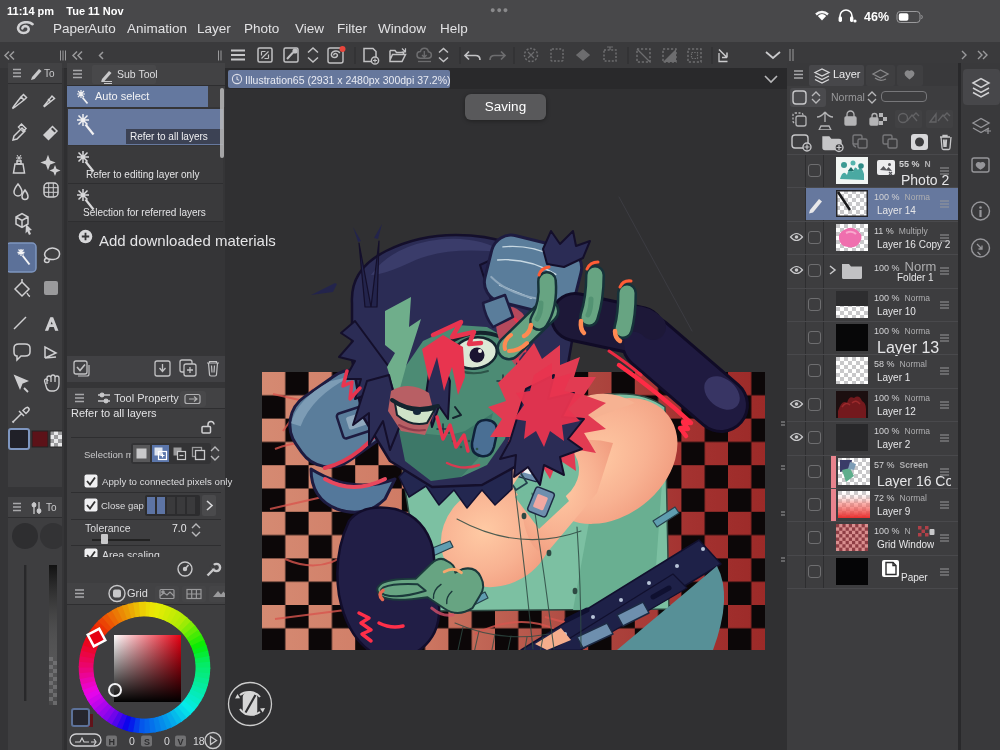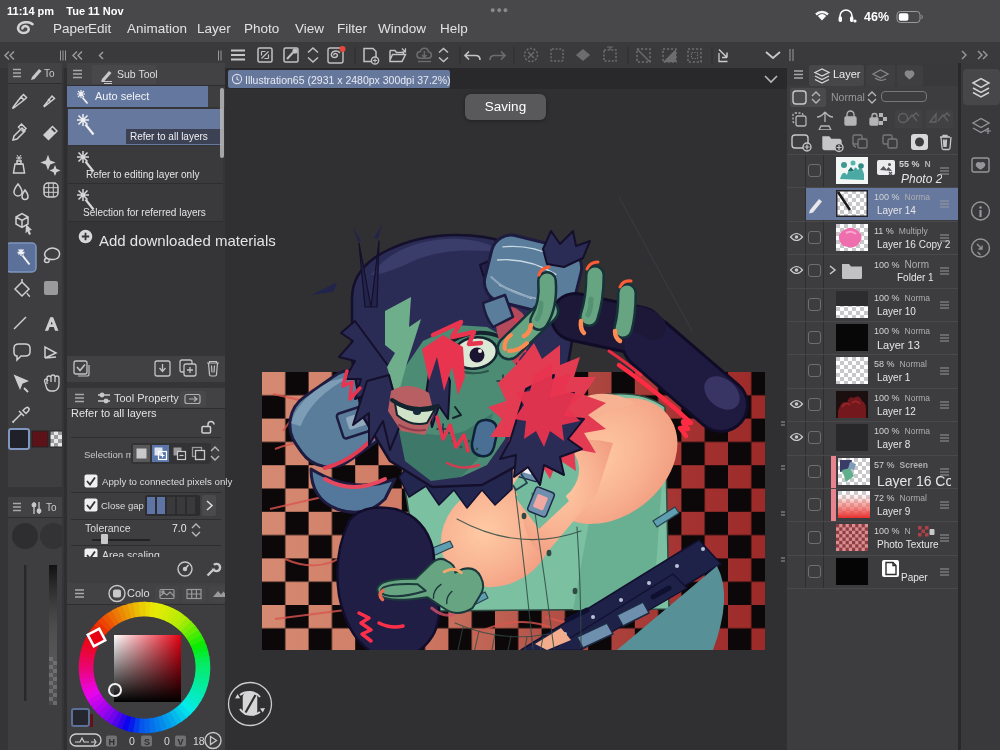--- a/index.html
+++ b/index.html
@@ -33,21 +33,21 @@
       <rect x="86.8" y="7.2" width="9.6" height="7.6" rx="1.8" fill="#fff"></rect>
       <path d="M109.3 9 a2.6 2.6 0 0 1 0 4" stroke="#9a9a9c" stroke-width="1" fill="none"></path>
     </g>
 </svg>
 
 <svg class="abs" style="left:16px;top:21px;" width="20" height="17" viewBox="0 0 20 17">
   <path d="M16.5 3.2 C14 0.8 8.5 0.6 5.2 2.4 C1.8 4.2 1.2 8.2 3.4 10.4 C5.6 12.6 9.8 12.4 11.6 10.6 C13.4 8.8 12.8 6.2 10.8 5.4 C8.8 4.6 6.6 5.6 6.4 7.4" fill="none" stroke="#d2d2d4" stroke-width="2.6" stroke-linecap="round"></path>
 </svg>
 <div class="txt abs" style="top:21px;left:0;width:1000px;font-size:13.5px;">
   <span class="abs" style="left:53px;">Paper</span>
-  <span class="abs" style="left:88px;">Edit</span>
+  <span class="abs" style="left:88px;">Auto</span>
   <span class="abs" style="left:127px;">Animation</span>
   <span class="abs" style="left:197px;">Layer</span>
   <span class="abs" style="left:244px;">Photo</span>
   <span class="abs" style="left:295px;">View</span>
   <span class="abs" style="left:337px;">Filter</span>
   <span class="abs" style="left:378px;">Window</span>
   <span class="abs" style="left:440px;">Help</span>
 </div>
 
 <div class="abs" style="left:0;top:42px;width:1000px;height:26px;background:#3a3a3c;border-bottom:1px solid #2c2c2e;"></div>
@@ -721,21 +721,21 @@
       <circle cx="96" cy="9" r="1.2" fill="#9a9a9c"></circle>
       <path d="M93 13 l4 -3 3 2 3 -3 4 4"></path>
     <rect x="115" y="3" width="24" height="16" rx="2" fill="#454547" stroke="none"></rect>
       <rect x="120" y="6.5" width="14" height="9"></rect>
       <path d="M124.7 6.5 v9 M129.4 6.5 v9 M120 11 h14"></path>
     <rect x="142" y="3" width="24" height="16" rx="2" fill="#454547" stroke="none"></rect>
       <path d="M146 14 l5 -6 3 3.5 2.5 -3 4 5.5 z" fill="#9a9a9c" stroke="none"></path>
   </g>
 </svg>
 <div class="abs" style="left:63px;top:587px;font-size:11px;color:#dedee0;">&nbsp;</div>
-<div class="abs" style="left:127px;top:586.5px;font-size:11px;color:#dedee0;width:26px;overflow:hidden;white-space:nowrap;">Colo</div>
+<div class="abs" style="left:127px;top:586.5px;font-size:11px;color:#dedee0;width:26px;overflow:hidden;white-space:nowrap;">Grid</div>
 <svg class="abs" style="left:78px;top:601px;" width="133" height="133" viewBox="0 0 133 133">
   <defs>
     <mask id="ringM">
         <circle cx="66.5" cy="66.5" r="65.5" fill="#fff"></circle>
         <circle cx="66.5" cy="66.5" r="51" fill="#000"></circle>
       </mask>
   </defs>
   <path d="M66.50 8.25 A58.25 58.25 0 0 1 72.79 8.59" stroke="#ebda05" stroke-width="15" fill="none"></path>
   <path d="M71.58 8.47 A58.25 58.25 0 0 1 77.81 9.36" stroke="#ebe505" stroke-width="15" fill="none"></path>
   <path d="M76.62 9.13 A58.25 58.25 0 0 1 82.75 10.56" stroke="#e6eb05" stroke-width="15" fill="none"></path>
@@ -937,21 +937,21 @@
     <circle cx="25" cy="9" r="2.8" fill="#2e8a85"></circle>
     <path d="M12 14 l3 -4 3 4 z" fill="#1d6a66"></path>
   </svg>
 <svg class="abs" style="left:876px;top:159px;" width="20" height="17" viewBox="0 0 20 17">
     <rect x="1" y="1" width="18" height="15" rx="2" fill="#ececee"></rect>
     <path d="M4 11 l3.5 -4 3 3.5 2 -2.5 3.5 4 z" fill="#55555a"></path>
     <circle cx="13.5" cy="5.5" r="1.5" fill="#55555a"></circle>
     <path d="M13 13 l3 3 m0 -3 l-3 3" stroke="#55555a" stroke-width="1.2"></path>
   </svg>
 <div class="abs" style="left:899px;top:159px;font-size:9px;color:#d2d2d4;white-space:nowrap;font-weight:bold;">55 %&nbsp; <span style="font-size:8.5px;color:#aeaeb0;">N</span></div>
-<div class="abs" style="left:901px;top:172px;font-size:12px;color:#e6e6e8;white-space:nowrap;max-width:74px;overflow:hidden;font-style:italic;">Photo 2</div>
+<div class="abs" style="left:901px;top:172px;font-size:14px;color:#e6e6e8;white-space:nowrap;max-width:74px;overflow:hidden;">Photo 2</div>
 <svg class="abs" style="left:939px;top:166px;" width="11" height="10" viewBox="0 0 11 10">
     <path d="M1 2 h9 M1 5 h9 M1 8 h9" stroke="#98989a" stroke-width="1.2"></path>
   </svg>
 <div class="abs" style="left:787px;top:187px;width:171px;height:1px;background:#49494c;"></div>
 <div class="abs" style="left:806px;top:188px;width:152px;height:32px;background:#66789e;"></div>
 <svg class="abs" style="left:807px;top:194px;" width="18" height="20" viewBox="0 0 18 20">
     <path d="M3 16 l9 -11 3 2.5 -9 11 -4 1 z" fill="#e8e8ea"></path>
   </svg>
 <svg class="abs" style="left:836px;top:190px;" width="32" height="27" viewBox="0 0 32 27">
     <rect width="32" height="27" fill="#fff"></rect>
@@ -1040,21 +1040,21 @@
     <path d="M1.5 6 q6 -7 12 0 q-6 7 -12 0 z" fill="none" stroke="#c8c8ca" stroke-width="1.2"></path>
     <circle cx="7.5" cy="6" r="1.8" fill="#c8c8ca"></circle>
   </svg>
 <div class="abs" style="left:808px;top:264px;width:11px;height:11px;border:1.3px solid #6e6e70;border-radius:3px;"></div>
 <svg class="abs" style="left:827px;top:264px;" width="10" height="12" viewBox="0 0 10 12">
     <path d="M3 2 l5 4 -5 4" stroke="#c8c8ca" stroke-width="1.5" fill="none"></path>
   </svg>
 <svg class="abs" style="left:840px;top:260px;" width="24" height="20" viewBox="0 0 24 20">
     <path d="M2 4 h7 l2 2.5 h11 v11 q0 1.5 -1.5 1.5 h-17 q-1.5 0 -1.5 -1.5 z" fill="#c2c2c4"></path>
   </svg>
-<div class="abs" style="left:874px;top:259px;font-size:9px;color:#d2d2d4;white-space:nowrap;">100 %&nbsp; <span style="font-size:10px;color:#aeaeb0;">Norm</span></div>
+<div class="abs" style="left:874px;top:259px;font-size:9px;color:#d2d2d4;white-space:nowrap;">100 %&nbsp; <span style="font-size:13px;color:#aeaeb0;">Norm</span></div>
 <div class="abs" style="left:897px;top:272px;font-size:10px;color:#e6e6e8;white-space:nowrap;max-width:74px;overflow:hidden;">Folder 1</div>
 <svg class="abs" style="left:939px;top:266px;" width="11" height="10" viewBox="0 0 11 10">
     <path d="M1 2 h9 M1 5 h9 M1 8 h9" stroke="#98989a" stroke-width="1.2"></path>
   </svg>
 <div class="abs" style="left:787px;top:288px;width:171px;height:1px;background:#49494c;"></div>
 <div class="abs" style="left:808px;top:298px;width:11px;height:11px;border:1.3px solid #6e6e70;border-radius:3px;"></div>
 <svg class="abs" style="left:836px;top:291px;" width="32" height="27" viewBox="0 0 32 27">
     <rect width="32" height="27" fill="#fff"></rect>
     <rect x="0" y="0" width="4" height="4" fill="#c8c8ca"></rect>
     <rect x="0" y="8" width="4" height="4" fill="#c8c8ca"></rect>
@@ -1090,21 +1090,21 @@
 <div class="abs" style="left:877px;top:306px;font-size:10px;color:#e6e6e8;white-space:nowrap;max-width:74px;overflow:hidden;">Layer 10</div>
 <svg class="abs" style="left:939px;top:300px;" width="11" height="10" viewBox="0 0 11 10">
     <path d="M1 2 h9 M1 5 h9 M1 8 h9" stroke="#98989a" stroke-width="1.2"></path>
   </svg>
 <div class="abs" style="left:787px;top:321px;width:171px;height:1px;background:#49494c;"></div>
 <div class="abs" style="left:808px;top:331px;width:11px;height:11px;border:1.3px solid #6e6e70;border-radius:3px;"></div>
 <svg class="abs" style="left:836px;top:324px;" width="32" height="27" viewBox="0 0 32 27">
     <rect width="32" height="27" fill="#070708"></rect>
   </svg>
 <div class="abs" style="left:874px;top:326px;font-size:9px;color:#d2d2d4;white-space:nowrap;">100 %&nbsp; <span style="font-size:8.5px;color:#aeaeb0;">Norma</span></div>
-<div class="abs" style="left:877px;top:339px;font-size:11px;color:#e6e6e8;white-space:nowrap;max-width:74px;overflow:hidden;">Layer 13</div>
+<div class="abs" style="left:877px;top:339px;font-size:16px;color:#e6e6e8;white-space:nowrap;max-width:74px;overflow:hidden;">Layer 13</div>
 <svg class="abs" style="left:939px;top:333px;" width="11" height="10" viewBox="0 0 11 10">
     <path d="M1 2 h9 M1 5 h9 M1 8 h9" stroke="#98989a" stroke-width="1.2"></path>
   </svg>
 <div class="abs" style="left:787px;top:354px;width:171px;height:1px;background:#49494c;"></div>
 <div class="abs" style="left:808px;top:364px;width:11px;height:11px;border:1.3px solid #6e6e70;border-radius:3px;"></div>
 <svg class="abs" style="left:836px;top:357px;" width="32" height="27" viewBox="0 0 32 27">
     <rect width="32" height="27" fill="#fff"></rect>
     <rect x="0" y="0" width="4" height="4" fill="#c8c8ca"></rect>
     <rect x="0" y="8" width="4" height="4" fill="#c8c8ca"></rect>
     <rect x="0" y="16" width="4" height="4" fill="#c8c8ca"></rect>
@@ -1158,21 +1158,21 @@
 <div class="abs" style="left:787px;top:421px;width:171px;height:1px;background:#49494c;"></div>
 <svg class="abs" style="left:789px;top:431px;" width="15" height="12" viewBox="0 0 15 12">
     <path d="M1.5 6 q6 -7 12 0 q-6 7 -12 0 z" fill="none" stroke="#c8c8ca" stroke-width="1.2"></path>
     <circle cx="7.5" cy="6" r="1.8" fill="#c8c8ca"></circle>
   </svg>
 <div class="abs" style="left:808px;top:431px;width:11px;height:11px;border:1.3px solid #6e6e70;border-radius:3px;"></div>
 <svg class="abs" style="left:836px;top:424px;" width="32" height="27" viewBox="0 0 32 27">
     <rect width="32" height="27" fill="#28282a"></rect>
   </svg>
 <div class="abs" style="left:874px;top:426px;font-size:9px;color:#d2d2d4;white-space:nowrap;">100 %&nbsp; <span style="font-size:8.5px;color:#aeaeb0;">Norma</span></div>
-<div class="abs" style="left:877px;top:439px;font-size:10px;color:#e6e6e8;white-space:nowrap;max-width:74px;overflow:hidden;">Layer 8</div>
+<div class="abs" style="left:877px;top:439px;font-size:10px;color:#e6e6e8;white-space:nowrap;max-width:74px;overflow:hidden;">Layer 2</div>
 <svg class="abs" style="left:939px;top:433px;" width="11" height="10" viewBox="0 0 11 10">
     <path d="M1 2 h9 M1 5 h9 M1 8 h9" stroke="#98989a" stroke-width="1.2"></path>
   </svg>
 <div class="abs" style="left:787px;top:455px;width:171px;height:1px;background:#49494c;"></div>
 <div class="abs" style="left:808px;top:465px;width:11px;height:11px;border:1.3px solid #6e6e70;border-radius:3px;"></div>
 <div class="abs" style="left:831px;top:456px;width:5px;height:32px;background:#e8848e;"></div>
 <svg class="abs" style="left:838px;top:458px;" width="32" height="27" viewBox="0 0 32 27">
     <rect width="32" height="27" fill="#fff"></rect>
     <rect x="0" y="0" width="4" height="4" fill="#c8c8ca"></rect>
     <rect x="0" y="8" width="4" height="4" fill="#c8c8ca"></rect>
@@ -1297,21 +1297,21 @@
     <rect x="25.6" y="0.0" width="3.2" height="3.375" fill="#8e3d44"></rect>
     <rect x="25.6" y="6.75" width="3.2" height="3.375" fill="#8e3d44"></rect>
     <rect x="25.6" y="13.5" width="3.2" height="3.375" fill="#8e3d44"></rect>
     <rect x="25.6" y="20.25" width="3.2" height="3.375" fill="#8e3d44"></rect>
     <rect x="28.8" y="3.375" width="3.2" height="3.375" fill="#8e3d44"></rect>
     <rect x="28.8" y="10.125" width="3.2" height="3.375" fill="#8e3d44"></rect>
     <rect x="28.8" y="16.875" width="3.2" height="3.375" fill="#8e3d44"></rect>
     <rect x="28.8" y="23.625" width="3.2" height="3.375" fill="#8e3d44"></rect>
   </svg>
 <div class="abs" style="left:874px;top:526px;font-size:9px;color:#d2d2d4;white-space:nowrap;">100 %&nbsp; <span style="font-size:8.5px;color:#aeaeb0;">N</span></div>
-<div class="abs" style="left:877px;top:539px;font-size:10px;color:#e6e6e8;white-space:nowrap;max-width:74px;overflow:hidden;">Photo Texture</div>
+<div class="abs" style="left:877px;top:539px;font-size:10px;color:#e6e6e8;white-space:nowrap;max-width:74px;overflow:hidden;">Grid Window</div>
 <svg class="abs" style="left:917px;top:525px;" width="18" height="12" viewBox="0 0 18 12">
     <g fill="#b04048">
       <rect x="1" y="1" width="3.5" height="3.5"></rect>
       <rect x="8" y="1" width="3.5" height="3.5"></rect>
       <rect x="4.5" y="4.5" width="3.5" height="3.5"></rect>
       <rect x="1" y="8" width="3.5" height="3.5"></rect>
       <rect x="8" y="8" width="3.5" height="3.5"></rect>
     </g>
     <rect x="12.5" y="4" width="5" height="6" rx="1" fill="#c8c8ca"></rect>
   </svg>

